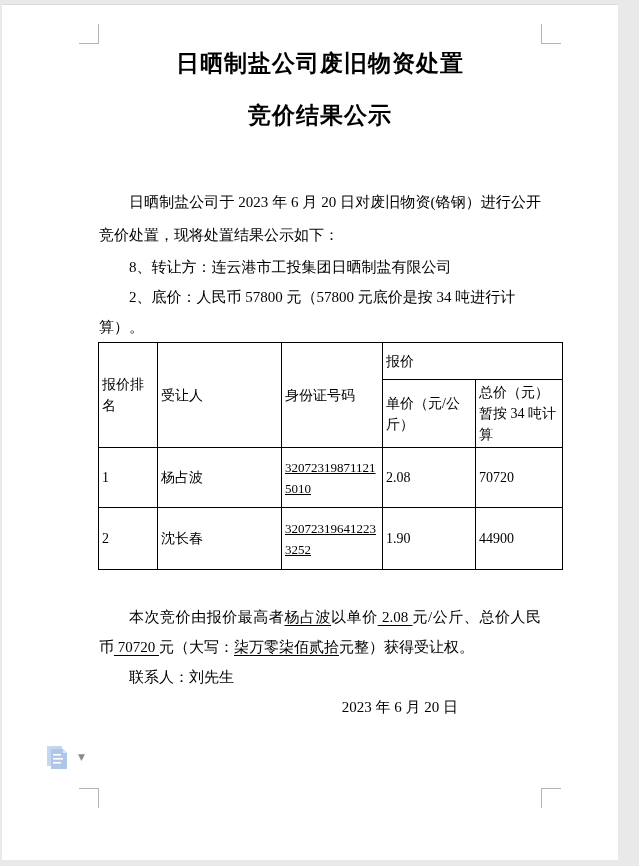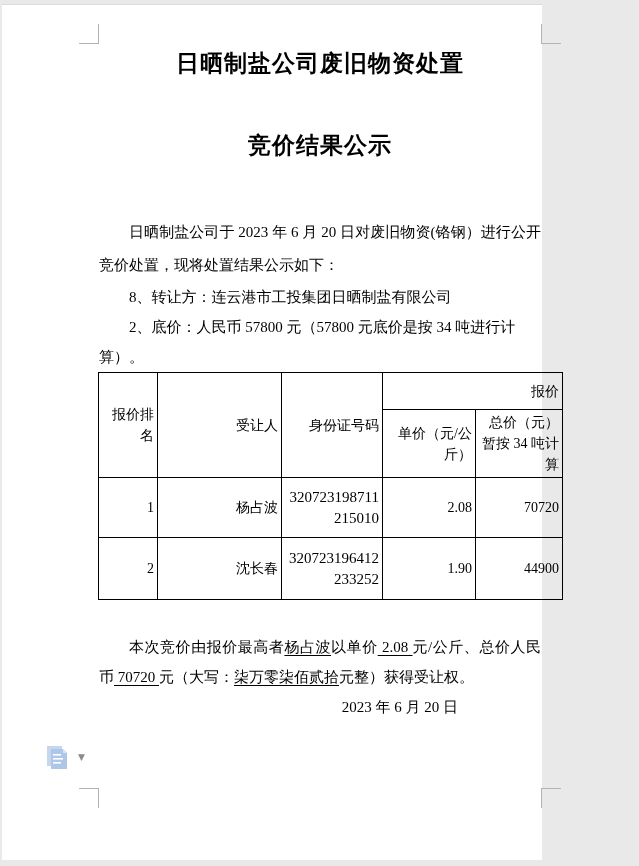--- a/index.html
+++ b/index.html
@@ -7,21 +7,21 @@
   body {
     background:#e9e9e9;
     font-family:"Liberation Serif","DejaVu Serif",serif;
     color:#000;
     overflow:hidden;
     position:relative;
   }
   .page {
     position:absolute;
     left:2px; top:4px;
-    width:540px; height:856px;
+    width:616px; height:856px;
     background:#fff;
     border-top:1px solid #dcdcdc;
   }
   
   .crop { position:absolute; width:20px; height:20px; }
   .crop-tl { left:77px; top:19px; border-right:1px solid #b3b3b3; border-bottom:1px solid #b3b3b3; }
   .crop-tr { left:539px; top:19px; border-left:1px solid #b3b3b3; border-bottom:1px solid #b3b3b3; }
   .crop-bl { left:77px; top:783px; border-right:1px solid #b3b3b3; border-top:1px solid #b3b3b3; }
   .crop-br { left:539px; top:783px; border-left:1px solid #b3b3b3; border-top:1px solid #b3b3b3; }
 
@@ -32,43 +32,43 @@
     padding-top:45px;
     font-size:15px;
   }
   .title {
     text-align:center;
     font-weight:bold;
     font-size:23px;
     line-height:28px;
     letter-spacing:1px;
   }
-  .title2 { margin-top:54px; }
+  .title2 { margin-top:24px; }
 
   .para { line-height:33px; text-align:justify; }
   .intro { margin-top:56px; text-indent:30px; }
   .item  { line-height:30px; text-indent:30px; }
 
   table.bid {
     border-collapse:collapse;
     table-layout:fixed;
     width:464px;
     margin-left:-1px;
     margin-top:0;
     font-size:14px;
   }
   table.bid td {
     border:1px solid #000;
-    text-align:right;
+    text-align:left;
     vertical-align:middle;
     padding:2px 3px;
     line-height:21px;
     margin-top:36px;
   }
-  td.id-cell { word-break:break-all; font-size:15px; }
+  td.id-cell { word-break:break-all; font-size:13px;text-decoration:underline; }
   tr.hdr-top td   { height:37px; }
   tr.hdr-bot td   { height:41px; }
   tr.data-row td  { height:60px; }
   tr.data-row2 td { height:62px; }
 
   .lower { line-height:30px; text-align:justify; }
   .result { margin-top:32px; text-indent:30px; }
   .contact { text-indent:30px; }
   .date-line { text-align:right; padding-right:83px; }
   .u { text-decoration:underline; text-underline-offset:3px; }
@@ -141,20 +141,21 @@
         <td class="id-cell">320723196412233252</td>
         <td>1.90</td>
         <td>44900</td>
       </tr>
     </tbody>
       </table>
 
     <p class="lower result"><span>本次竞价由报价最高者</span><span class="u">杨占波</span><span>以单价</span><span class="u"> 2.08 </span><span>元/公斤、总价人民币</span><span class="u"> 70720 </span><span>元（大写：</span><span class="u">柒万零柒佰贰拾</span><span>元整）获得受让权。</span></p>
 
 
+    <p class="lower contact">联系人：刘先生</p>
 
     <p class="lower date-line">2023 年 6 月 20 日</p>
 
   </div>
 
   <div class="paste-widget">
     <span class="paste-btn">
       <svg width="24" height="25" viewBox="0 0 24 25" xmlns="http://www.w3.org/2000/svg">
         <rect x="1" y="1" width="15" height="20" fill="#c6d6ee"></rect>
         <path d="M5 4 L17 4 L21 8 L21 24 L5 24 Z" fill="#aec6e8"></path>

